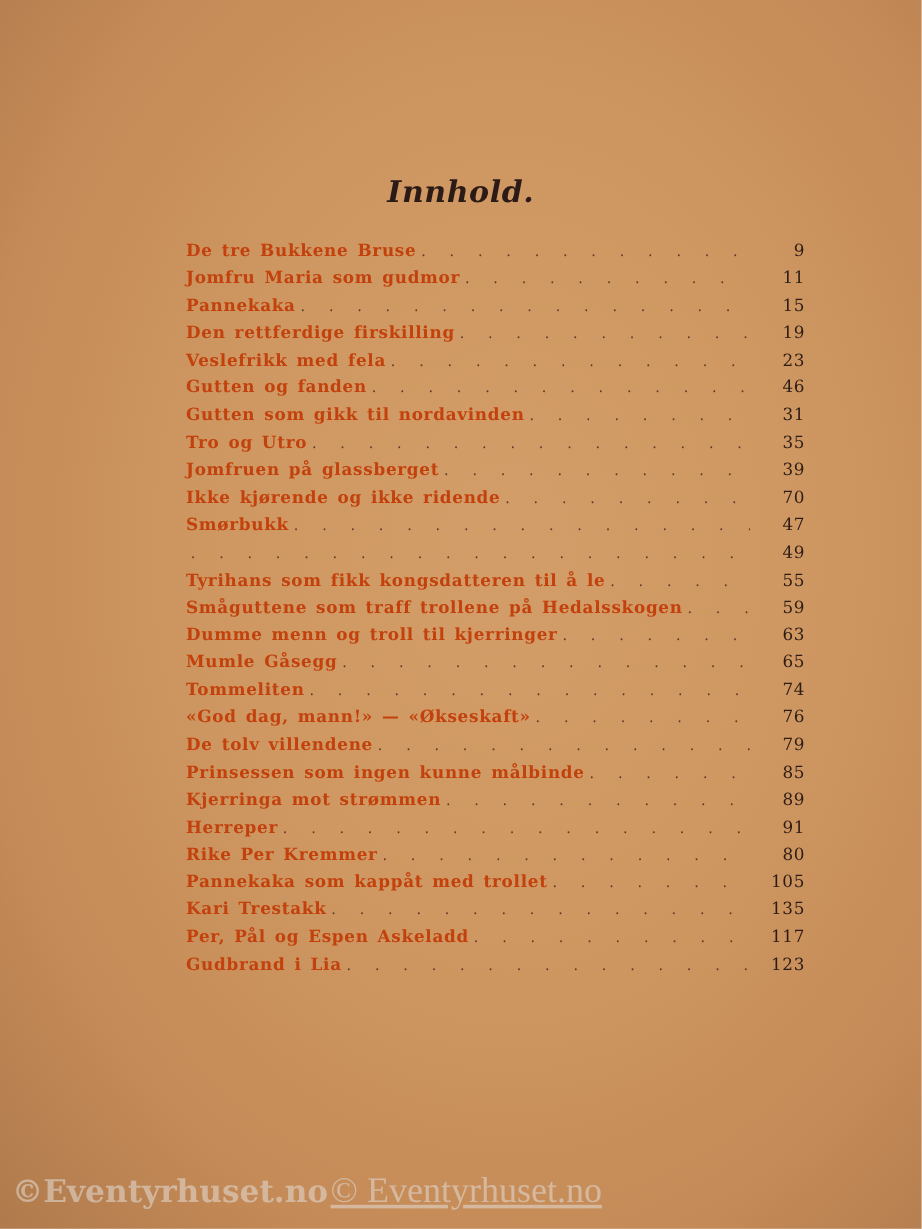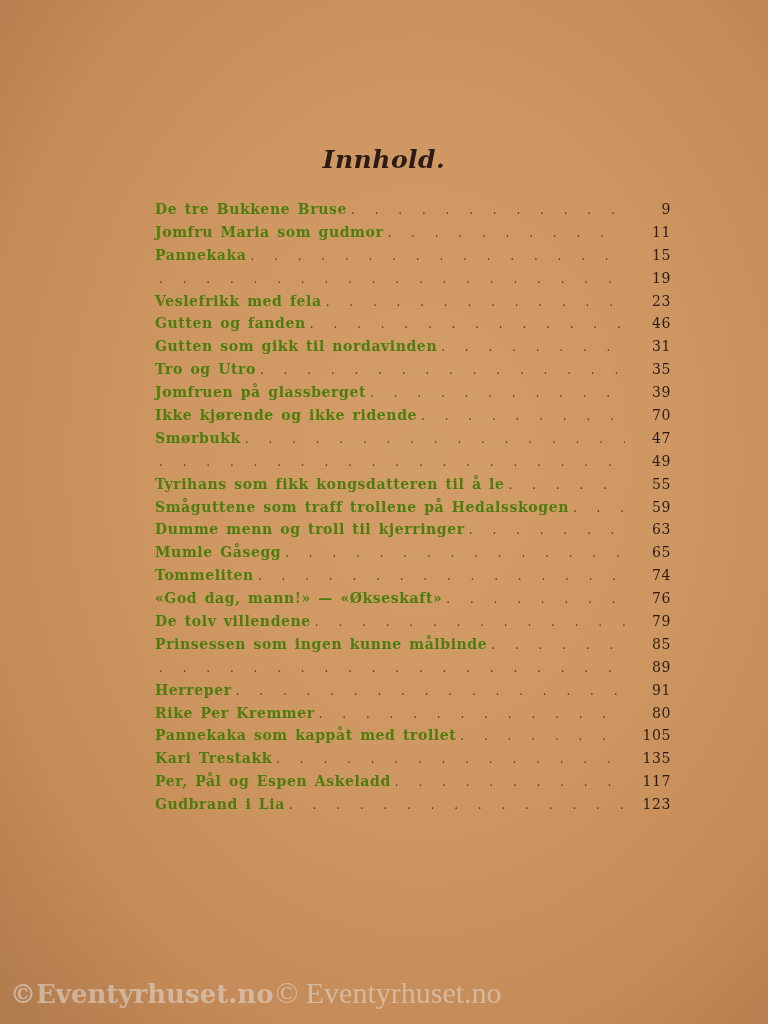--- a/index.html
+++ b/index.html
@@ -44,21 +44,21 @@
       align-items: baseline;
       height: 22.9px;
       line-height: 22.9px;
       font-size: 14px;
       font-weight: bold;
       letter-spacing: 0.6px;
       word-spacing: 2px;
     }
     .toc-title {
       white-space: nowrap;
-      color: #4d7c0f;
+      color: #c2410c;
     }
     .toc-dots {
       flex: 1;
       overflow: hidden;
       white-space: nowrap;
       color: #5a3a28;
       font-weight: normal;
       letter-spacing: 7px;
       margin: 0 8px 0 4px;
       font-size: 12px;
@@ -78,20 +78,21 @@
       font-weight: bold;
       font-size: 26px;
       color: rgba(225, 220, 215, 0.55);
       white-space: nowrap;
     }
     .watermark .wm2 {
       font-family: "Liberation Serif", serif;
       font-weight: normal;
       font-size: 30px;
       margin-left: 2px;
+      text-decoration: underline;
     }
   </style>
 </head>
 <body>
 
 <div class="page">
   <div class="title">Innhold.</div>
 
   <div class="toc" id="toc">
       <div class="toc-row">
@@ -103,20 +104,21 @@
         <span class="toc-title">Jomfru Maria som gudmor</span>
         <span class="toc-dots">. . . . . . . . . . . . . . . . . . . . . . . . . . . . . . . . . . . . . . . . . .</span>
         <span class="toc-page">11</span>
       </div>
       <div class="toc-row">
         <span class="toc-title">Pannekaka</span>
         <span class="toc-dots">. . . . . . . . . . . . . . . . . . . . . . . . . . . . . . . . . . . . . . . . . .</span>
         <span class="toc-page">15</span>
       </div>
       <div class="toc-row">
+        <span class="toc-title">Den rettferdige firskilling</span>
         <span class="toc-dots">. . . . . . . . . . . . . . . . . . . . . . . . . . . . . . . . . . . . . . . . . .</span>
         <span class="toc-page">19</span>
       </div>
       <div class="toc-row">
         <span class="toc-title">Veslefrikk med fela</span>
         <span class="toc-dots">. . . . . . . . . . . . . . . . . . . . . . . . . . . . . . . . . . . . . . . . . .</span>
         <span class="toc-page">23</span>
       </div>
       <div class="toc-row">
         <span class="toc-title">Gutten og fanden</span>
@@ -186,20 +188,21 @@
         <span class="toc-title">De tolv villendene</span>
         <span class="toc-dots">. . . . . . . . . . . . . . . . . . . . . . . . . . . . . . . . . . . . . . . . . .</span>
         <span class="toc-page">79</span>
       </div>
       <div class="toc-row">
         <span class="toc-title">Prinsessen som ingen kunne målbinde</span>
         <span class="toc-dots">. . . . . . . . . . . . . . . . . . . . . . . . . . . . . . . . . . . . . . . . . .</span>
         <span class="toc-page">85</span>
       </div>
       <div class="toc-row">
+        <span class="toc-title">Kjerringa mot strømmen</span>
         <span class="toc-dots">. . . . . . . . . . . . . . . . . . . . . . . . . . . . . . . . . . . . . . . . . .</span>
         <span class="toc-page">89</span>
       </div>
       <div class="toc-row">
         <span class="toc-title">Herreper</span>
         <span class="toc-dots">. . . . . . . . . . . . . . . . . . . . . . . . . . . . . . . . . . . . . . . . . .</span>
         <span class="toc-page">91</span>
       </div>
       <div class="toc-row">
         <span class="toc-title">Rike Per Kremmer</span>

